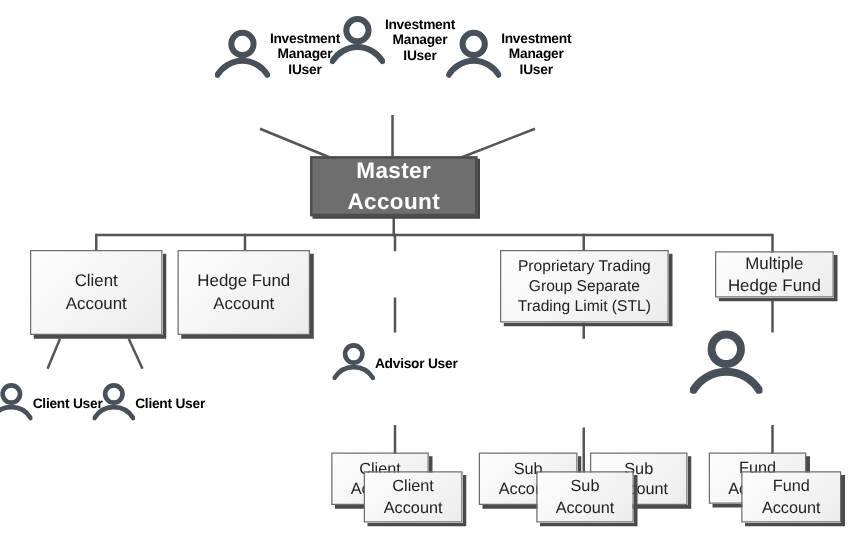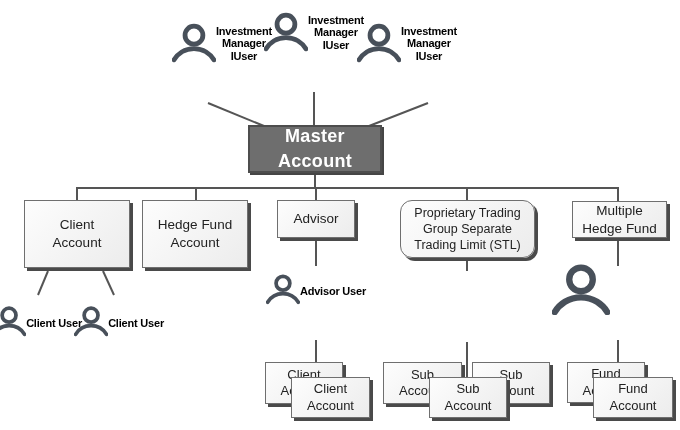--- a/index.html
+++ b/index.html
@@ -80,22 +80,21 @@
 Manager IUser</div>
   </div>
 
   <div class="master" style="left:248px;top:125px;width:134px;height:48px;">Master
 Account</div>
 
   <div class="box" style="left:24px;top:200px;width:106px;height:68px;">Client
 Account</div>
   <div class="box" style="left:142px;top:200px;width:106px;height:68px;">Hedge Fund
 Account</div>
-  <div class="box" style="left:277px;top:200px;width:78px;height:38px;">Advisor</div>
-  <div class="box prop" style="left:400px;top:200px;width:135px;height:58px;border-radius:12px;">Proprietary Trading
+  <div class="box prop" style="left:400px;top:200px;width:135px;height:58px;">Proprietary Trading
 Group Separate
 Trading Limit (STL)</div>
   <div class="box" style="left:572px;top:201px;width:95px;height:37px;">Multiple
 Hedge Fund</div>
 
   <div class="person" style="left:-8px;top:294px;width:90px;">
     <svg class="psvg" width="58" height="53" viewBox="0 0 64 58">
       <circle cx="32" cy="19" r="13"></circle>
         <path d="M3 55 A34 34 0 0 1 61 55" stroke-linecap="round"></path>
     </svg>

